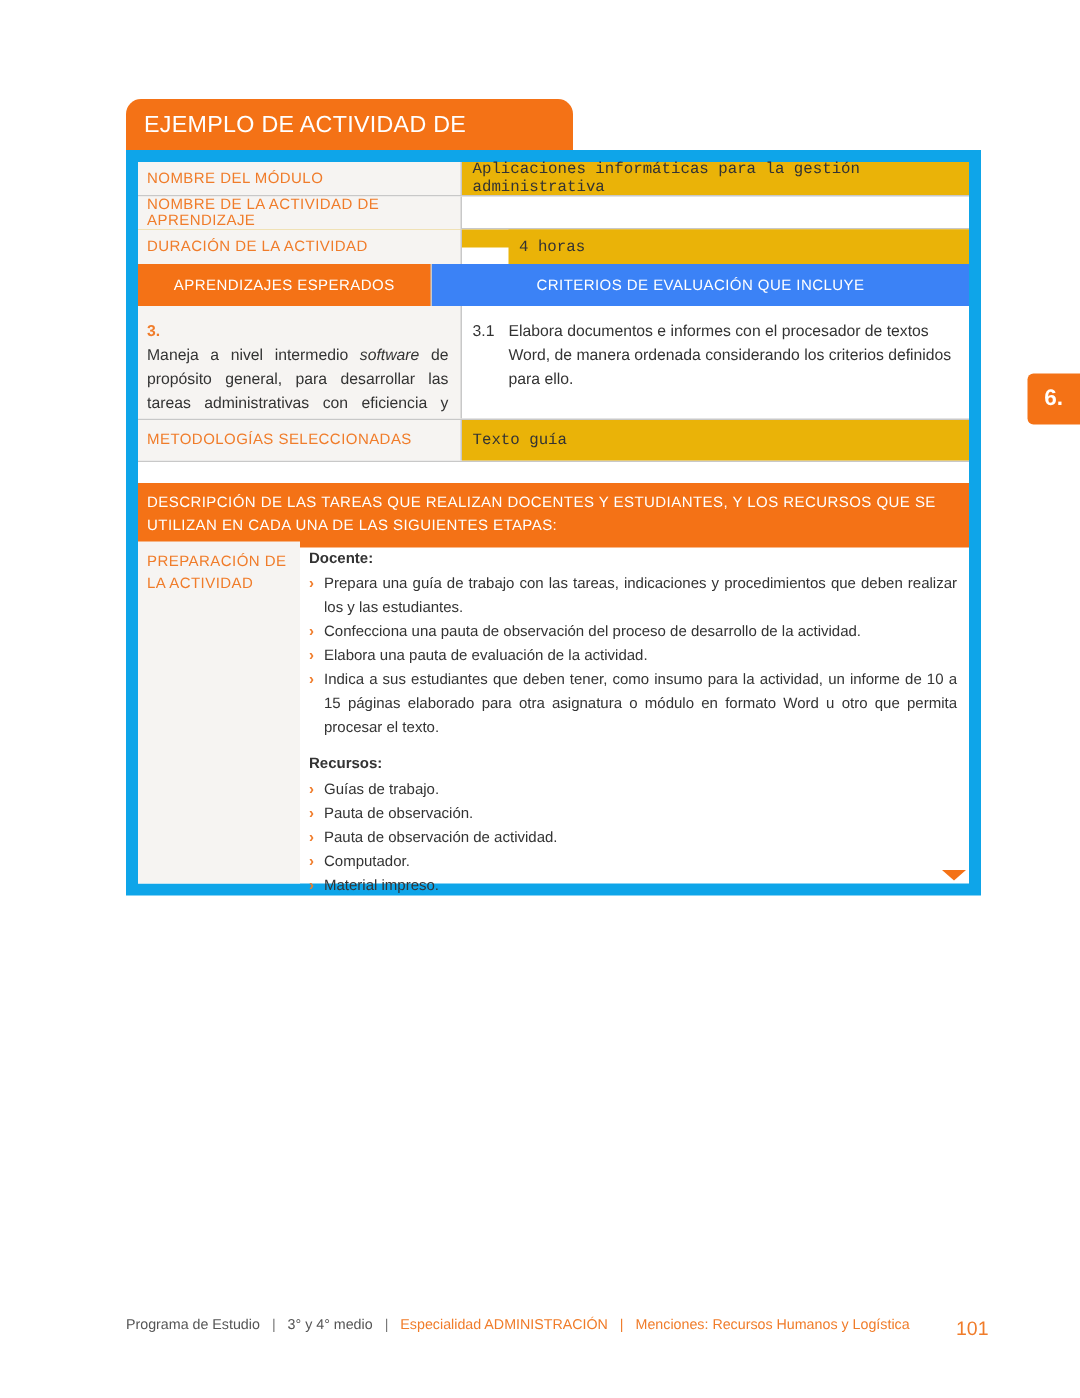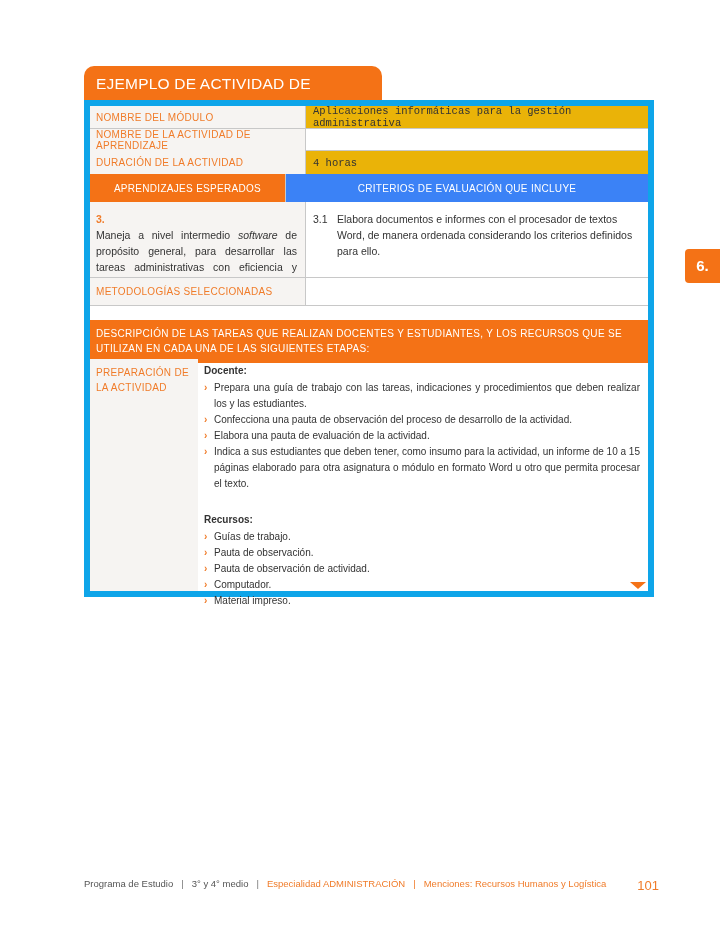--- a/index.html
+++ b/index.html
@@ -9,21 +9,21 @@
     overflow: hidden;
   }
   .title-tab {
     position: absolute; left: 84px; top: 66px; width: 298px; height: 34px;
     background: #f47216; border-radius: 10px 10px 0 0;
     color: #fff; font-size: 15.5px; line-height: 36px; padding-left: 12px;
     box-sizing: border-box; letter-spacing: 0.2px;
   }
   .table-box {
     position: absolute; left: 84px; top: 100px; width: 570px; height: 497px;
-    border: 6px solid #0ea5e9; box-sizing: border-box; background: #fff; padding-left: 41px;
+    border: 8px solid #0ea5e9; box-sizing: border-box; background: #fff; padding-left: 41px;
   }
   .row {
     position: absolute; left: 0; right: 0; display: flex;
     border-bottom: 1px solid #c8c8c8; box-sizing: border-box;
   }
   .cell-left {
     width: 216px; box-sizing: border-box; border-right: 1px solid #c8c8c8;
     background: #f6f4f2; color: #f07c2a; font-size: 10px; letter-spacing: 0.3px;
     padding-left: 6px; display: flex; align-items: center;
   }
@@ -65,21 +65,21 @@
   }
   .prep-right {
     flex: 1; padding: 4px 8px 0 6px; font-size: 10px; line-height: 16px; position: relative;
   }
   .sub-title { font-weight: bold; color: #333; margin-bottom: 1px; }
   ul.bul { list-style: none; margin: 0; padding: 0; }
   ul.bul li { position: relative; padding-left: 10px; text-align: justify; }
   ul.bul li .arrow {
     position: absolute; left: 0; top: 0; color: #f07c2a; font-weight: bold; font-size: 10px;
   }
-  .rec-title { margin-top: 20px; }
+  .rec-title { margin-top: 8px; }
   .corner-arrow {
     position: absolute; right: 2px; bottom: 2px; width: 0; height: 0;
     border-left: 8px solid transparent; border-right: 8px solid transparent;
     border-top: 7px solid #f47216;
   }
   .chapter-tab {
     position: absolute; left: 685px; top: 249px; width: 35px; height: 34px;
     background: #f47216; color: #fff; font-weight: bold; font-size: 15px;
     line-height: 34px; text-align: center; border-radius: 4px 0 0 4px;
   }
@@ -99,21 +99,21 @@
 <div class="table-box">
 
   <div class="row" style="top:0;height:23px;">
     <div class="cell-left">NOMBRE DEL MÓDULO</div>
     <div class="cell-right">Aplicaciones informáticas para la gestión administrativa</div>
   </div>
   <div class="row" style="top:23px;height:22px;flex-direction:column;">
     <div class="cell-left">NOMBRE DE LA ACTIVIDAD DE APRENDIZAJE</div>
     <div class="cell-right">Edición de un documento</div>
   </div>
-  <div class="row" style="top:45px;height:23px;border-bottom:none;">
+  <div class="row" style="top:45px;height:23px;border-bottom:none;gap:31px;">
     <div class="cell-left">DURACIÓN DE LA ACTIVIDAD</div>
     <div class="cell-right">4 horas</div>
   </div>
 
   <div class="row" style="top:68px;height:28px;border-bottom:none;">
     <div class="hdr-left">APRENDIZAJES ESPERADOS</div>
     <div class="hdr-right">CRITERIOS DE EVALUACIÓN QUE INCLUYE</div>
   </div>
 
   <div class="row" style="top:96px;height:76px;">
@@ -122,20 +122,21 @@
       <div><span>Maneja a nivel intermedio </span><i>software</i><span> de propósito general, para desarrollar las tareas administrativas con eficiencia y eficacia.</span></div>
     </div>
     <div class="aprend-right">
       <span class="crit-num">3.1</span>
       <span style="padding-left:4px;">Elabora documentos e informes con el procesador de textos Word, de manera ordenada considerando los criterios definidos para ello.</span>
     </div>
   </div>
 
   <div class="row" style="top:172px;height:28px;">
     <div class="cell-left">METODOLOGÍAS SELECCIONADAS</div>
+    <div class="cell-right">Texto guía</div>
   </div>
 
   <div class="desc-bar">DESCRIPCIÓN DE LAS TAREAS QUE REALIZAN DOCENTES Y ESTUDIANTES, Y LOS RECURSOS QUE SE UTILIZAN EN CADA UNA DE LAS SIGUIENTES ETAPAS:</div>
 
   <div class="prep-row">
     <div class="prep-left">PREPARACIÓN DE LA ACTIVIDAD</div>
     <div class="prep-right">
       <div class="sub-title">Docente:</div>
       <ul class="bul">
         <li><span class="arrow">›</span><span>Prepara una guía de trabajo con las tareas, indicaciones y procedimientos que deben realizar los y las estudiantes.</span></li>

